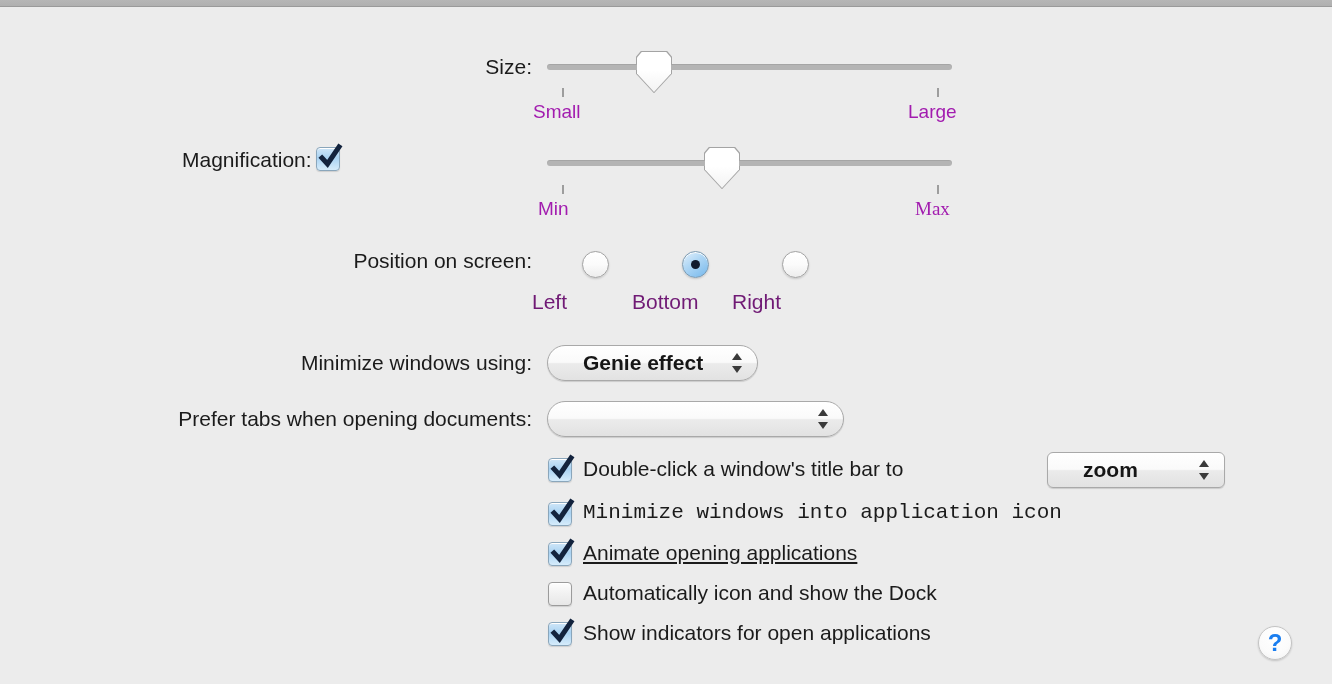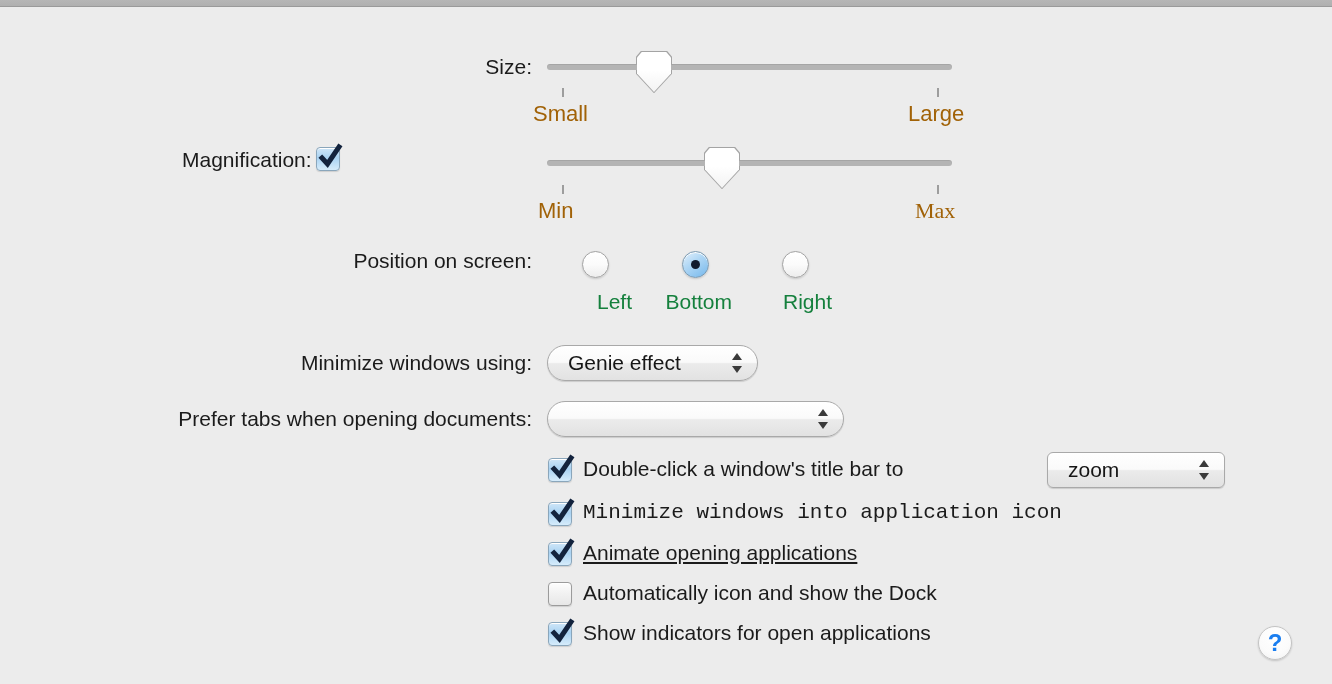--- a/index.html
+++ b/index.html
@@ -77,22 +77,22 @@
     z-index: -1;
     transform: scale(1.06);
   }
   .tick {
     position: absolute;
     width: 2px; height: 9px;
     background: #9d9d9d;
   }
   .tick-label {
     position: absolute;
-    font-size: 22px;
-    color: #a16207;
+    font-size: 19px;
+    color: #a21caf;
     white-space: nowrap;
   }
 
   
   .cbox {
     position: absolute;
     width: 24px; height: 24px;
     border-radius: 4px;
     box-sizing: border-box;
     border: 1px solid #9b9b9b;
@@ -128,41 +128,42 @@
     position: absolute;
     left: 50%; top: 50%;
     width: 9px; height: 9px;
     margin: -4.5px 0 0 -4.5px;
     border-radius: 50%;
     background: #111b2e;
   }
   .radio-label {
     position: absolute;
     font-size: 21px;
-    color: #15803d;
-    text-align: right;
+    color: #701a75;
+    text-align: left;
     white-space: nowrap;
   }
 
   
   .popup {
     position: absolute;
     box-sizing: border-box;
     background: linear-gradient(to bottom, #ffffff 0%, #fafafa 48%, #ebebeb 52%, #e2e2e2 100%);
     border: 1px solid #a9a9a9;
     box-shadow: 0 1px 1px rgba(0,0,0,.14), inset 0 1px 0 #ffffff;
   }
   .popup .ptext {
     position: absolute;
-    left: 20px;
+    left: 35px;
     top: 50%;
     transform: translateY(-50%);
     font-size: 21px;
     color: #161616;
     white-space: nowrap;
+    font-weight: bold;
   }
   .popup .arrows {
     position: absolute;
     right: 14px;
     top: 50%;
     transform: translateY(-50%);
     width: 11px; height: 22px;
   }
   .popup .arrows .up,
   .popup .arrows .dn {

